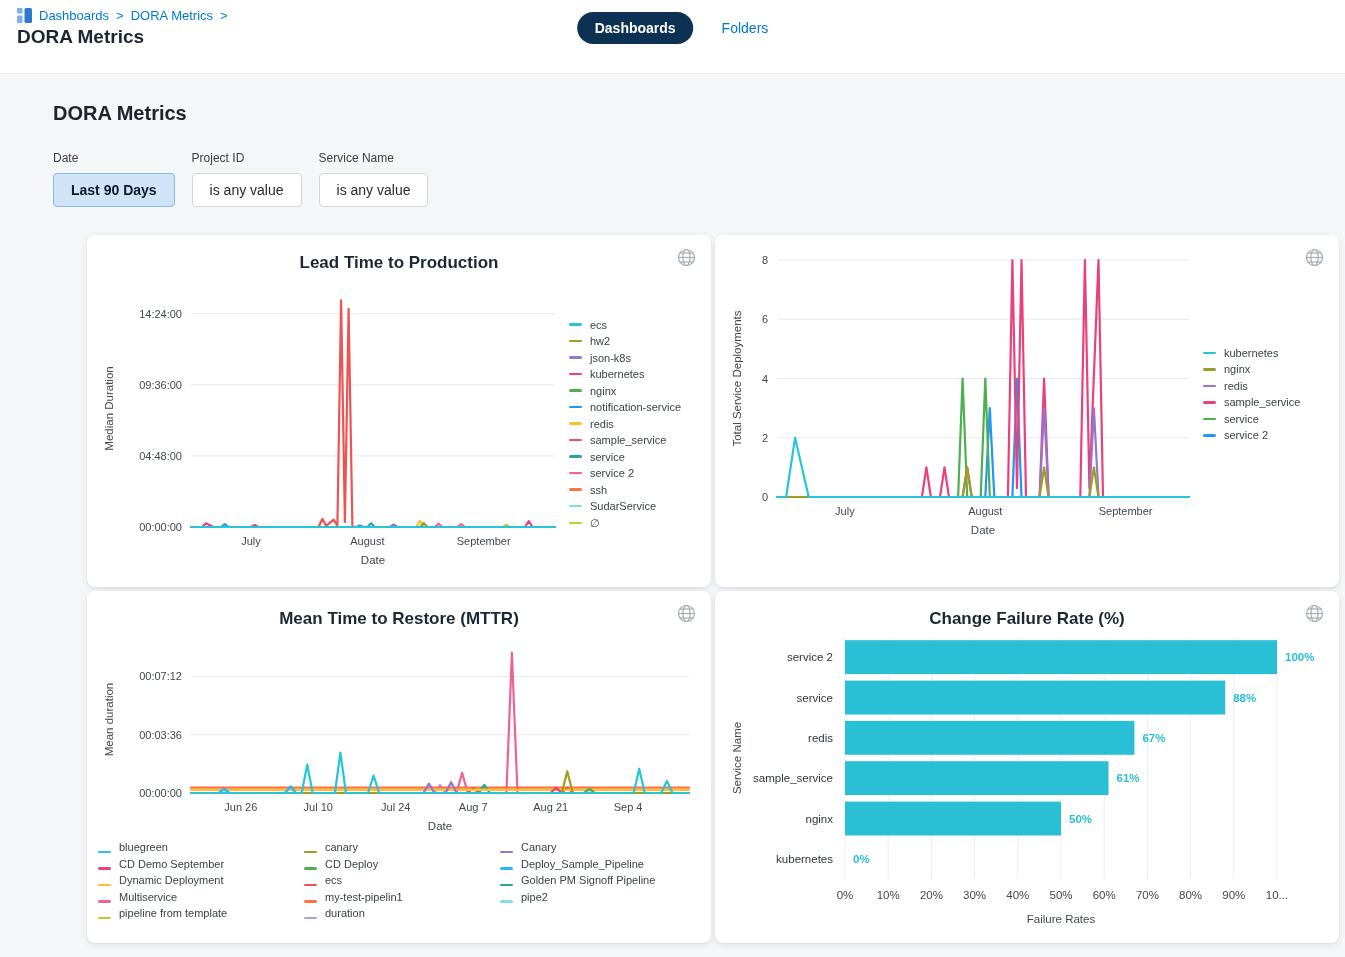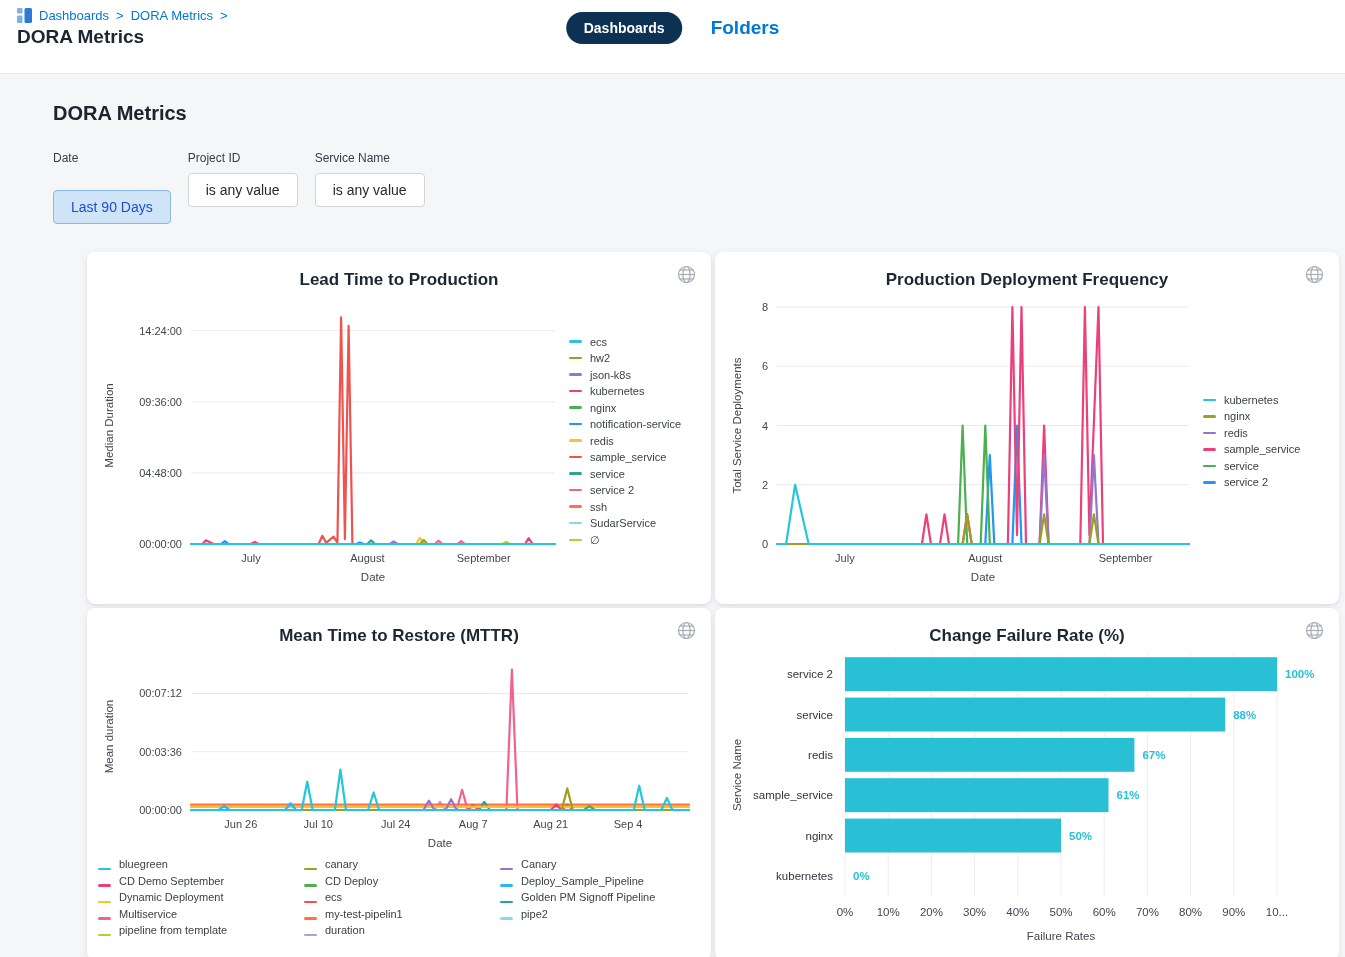--- a/index.html
+++ b/index.html
@@ -17,29 +17,29 @@
   }
   .bc-row { display:flex; align-items:center; gap:7px; font-size:13px; font-weight:500; }
   .bc-row a { color:#0278d5; text-decoration:none; cursor:pointer; }
   .bc-sep { color:#0278d5; }
   .grid-icon { display:inline-flex; width:15px; height:15px; }
   .topbar h1 { margin:3px 0 0; font-size:19px; font-weight:700; color:#1d2530; }
   .tabs { position:absolute; left:50%; top:12px; transform:translateX(-50%);
           display:flex; align-items:center; gap:28px; }
   .tab-pill { background:#0d3153; color:#fff; font-size:14px; font-weight:600;
               padding:8px 18px; border-radius:20px; border:none; cursor:pointer; }
-  .tab-link { color:#0278d5; font-size:19px; font-weight:700; text-decoration:none; cursor:pointer; }
+  .tab-link { color:#0278d5; font-size:14px; font-weight:400; text-decoration:none; cursor:pointer; }
   
   main { padding:28px 32px 16px 53px; }
   main h2 { margin:0 0 26px; font-size:20px; font-weight:700; color:#20222c; }
   .filters { display:flex; gap:17px; margin-bottom:28px; }
   .filter label { display:block; font-size:12px; color:#383c46; margin-bottom:8px; }
   .filter button { font-size:14px; padding:8px 17px; border-radius:4px; cursor:pointer;
                    font-family:inherit; }
-  .filter button.active { background:#cfe4f7; border:1px solid #8ab9e6; color:#1d4ed8; font-weight:400;margin-top:17px; }
+  .filter button.active { background:#cfe4f7; border:1px solid #8ab9e6; color:#0f172a; font-weight:700; }
   .filter button.plain  { background:#fff; border:1px solid #d2d5d9; color:#27292e; }
   
   .cards { display:grid; grid-template-columns:624px 624px; gap:4px; width:1016px;margin-left:34px; }
   .card { position:relative; background:#fff; border-radius:8px; height:352px;
           padding:10px 14px;
           box-shadow:0 1px 2px rgba(40,41,61,.05), 0 2px 6px rgba(96,97,112,.12); }
   .card h3 { margin:8px 0 2px; text-align:center; font-size:17px; font-weight:600; color:#1c2733; }
   .globe { position:absolute; top:13px; right:15px; width:19px; height:19px; }
   .chart-row { display:flex; align-items:stretch; height:298px; }
   .plot { position:relative; flex:none; }
@@ -191,21 +191,20 @@
             </li>
             <li>
               <span class="sw" style="background:#c0ca33"></span>
               <span>∅</span>
             </li>
           </ul>
       </div>
     </section>
 
     <section class="card">
-      <h3>Production Deployment Frequency</h3>
       <span class="globe">
         <svg width="19" height="19" viewBox="0 0 19 19" fill="none" stroke="#a6adb4" stroke-width="1.2">
           <circle cx="9.5" cy="9.5" r="8"></circle>
             <ellipse cx="9.5" cy="9.5" rx="3.6" ry="8"></ellipse>
           <line x1="1.5" y1="9.5" x2="17.5" y2="9.5"></line>
             <line x1="2.6" y1="5" x2="16.4" y2="5"></line>
             <line x1="2.6" y1="14" x2="16.4" y2="14"></line>
         </svg>
       </span>
       <div class="chart-row">

